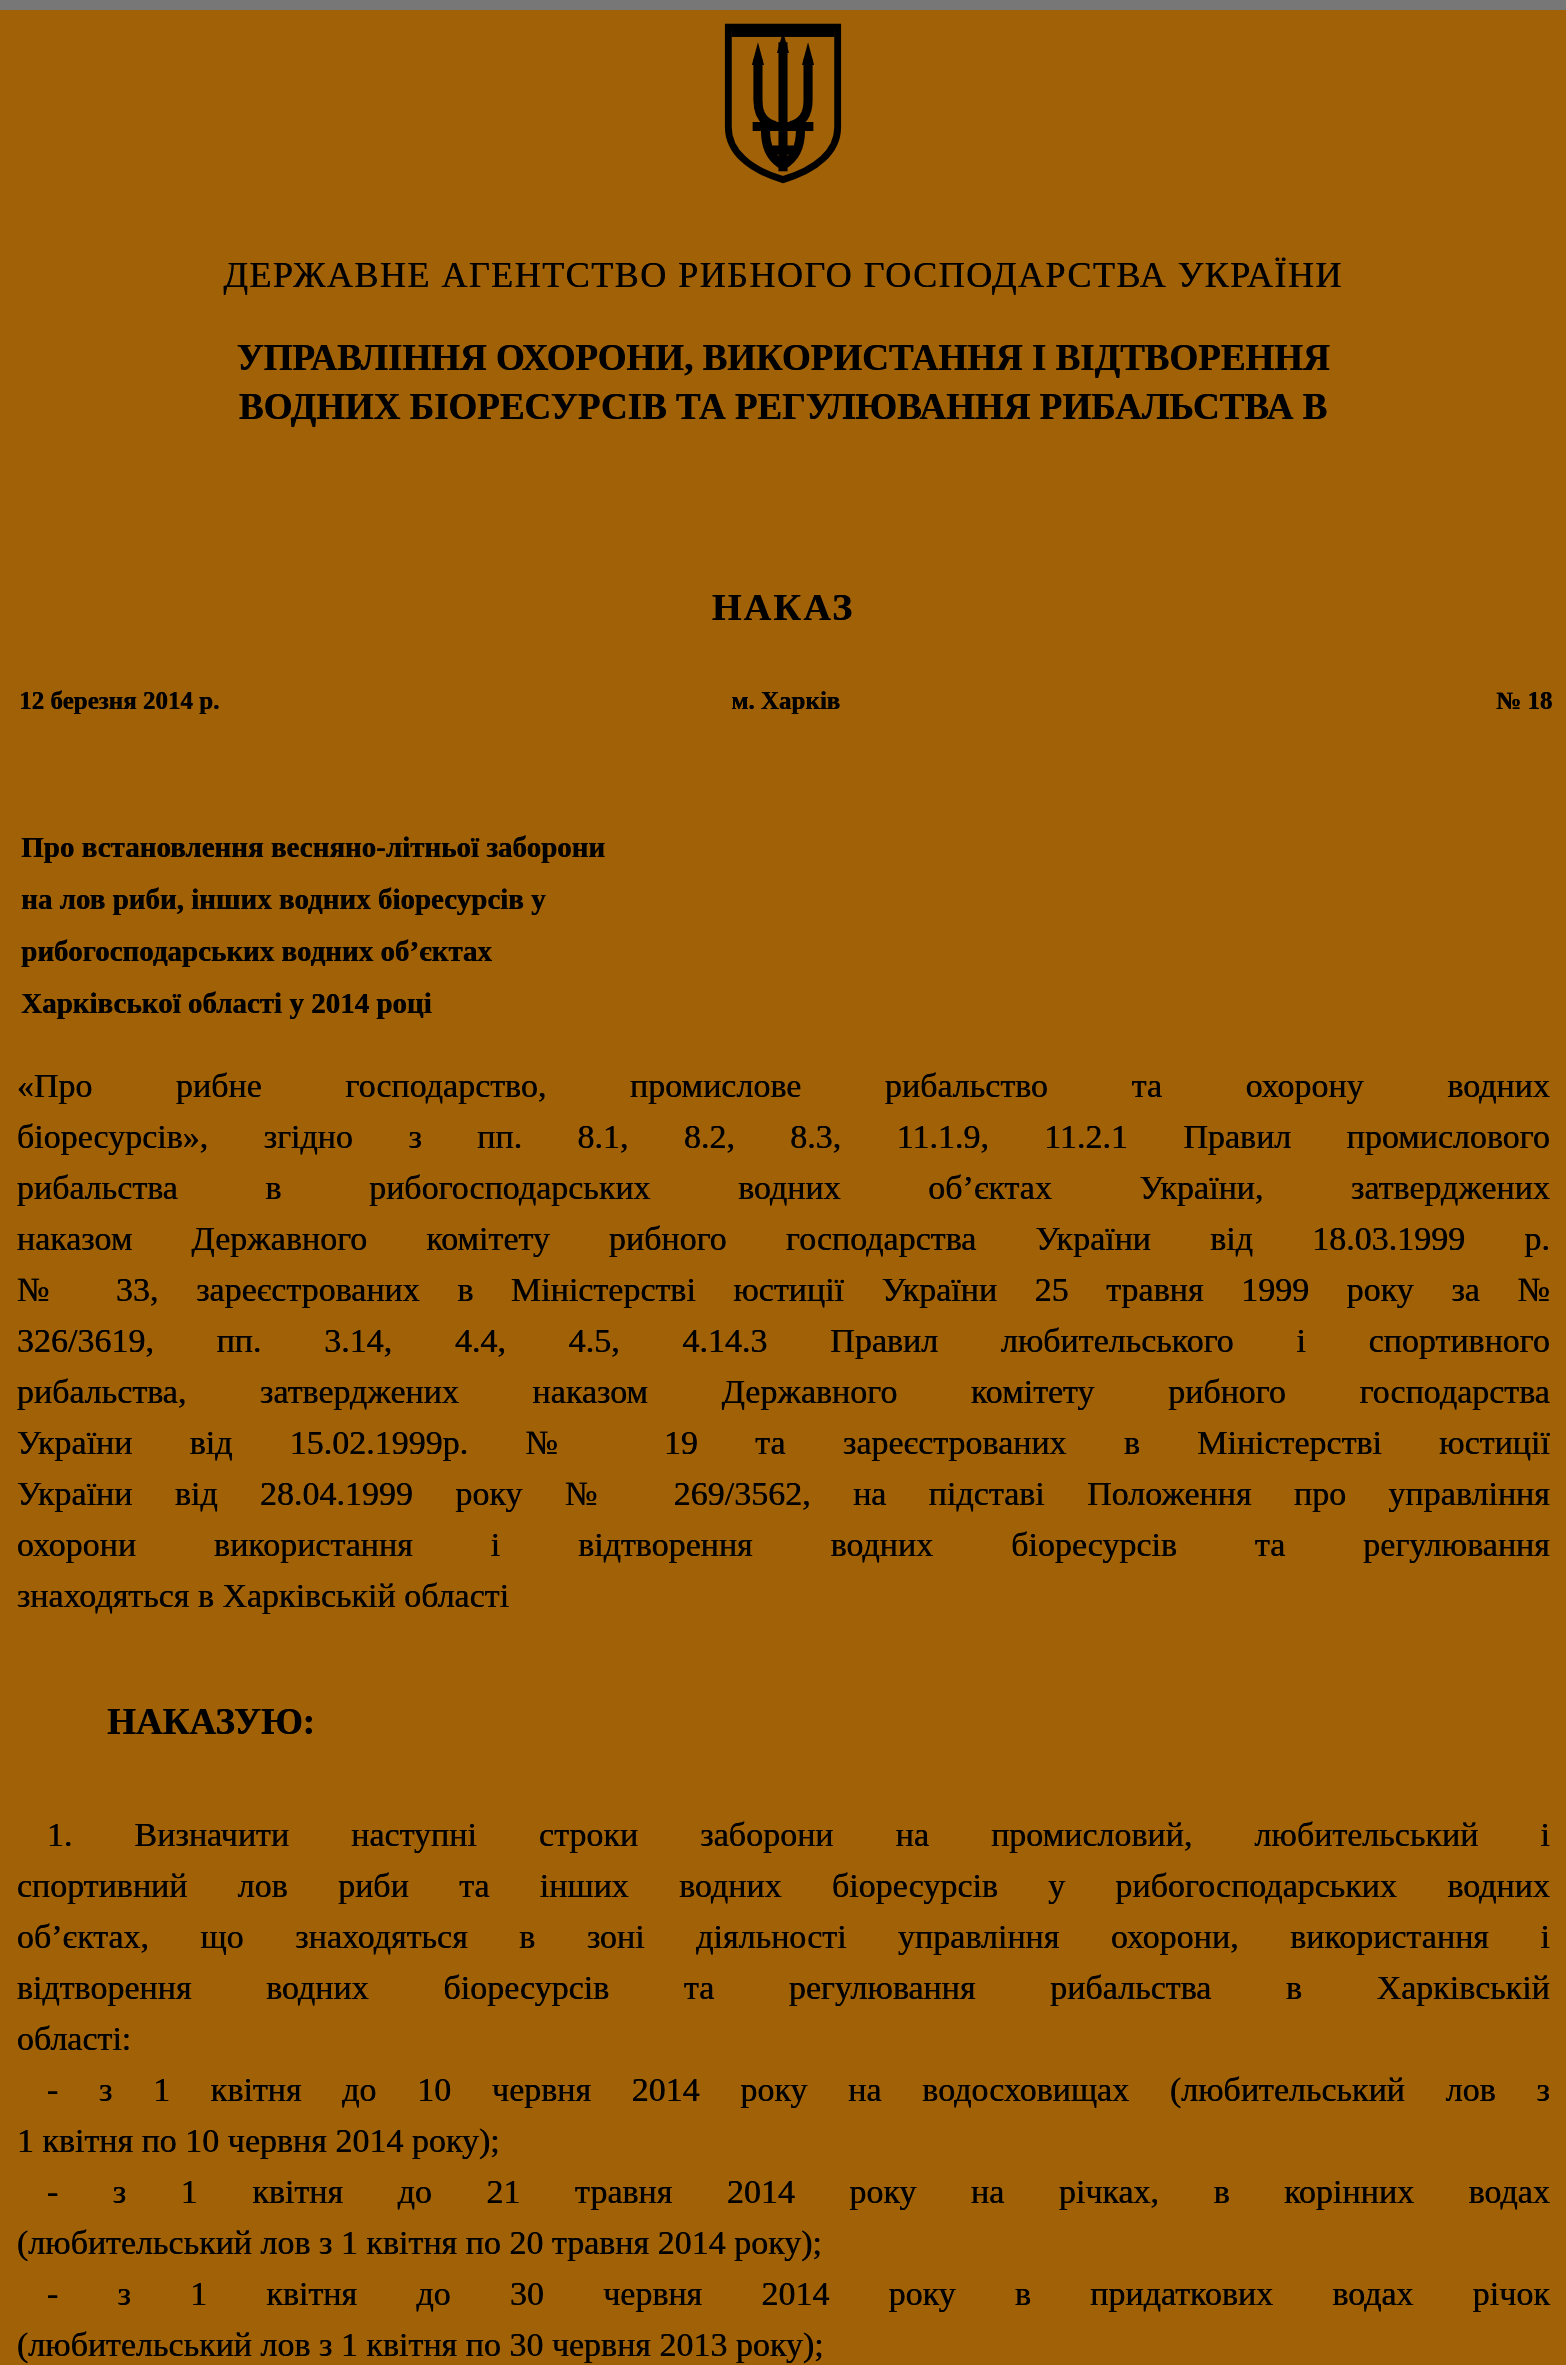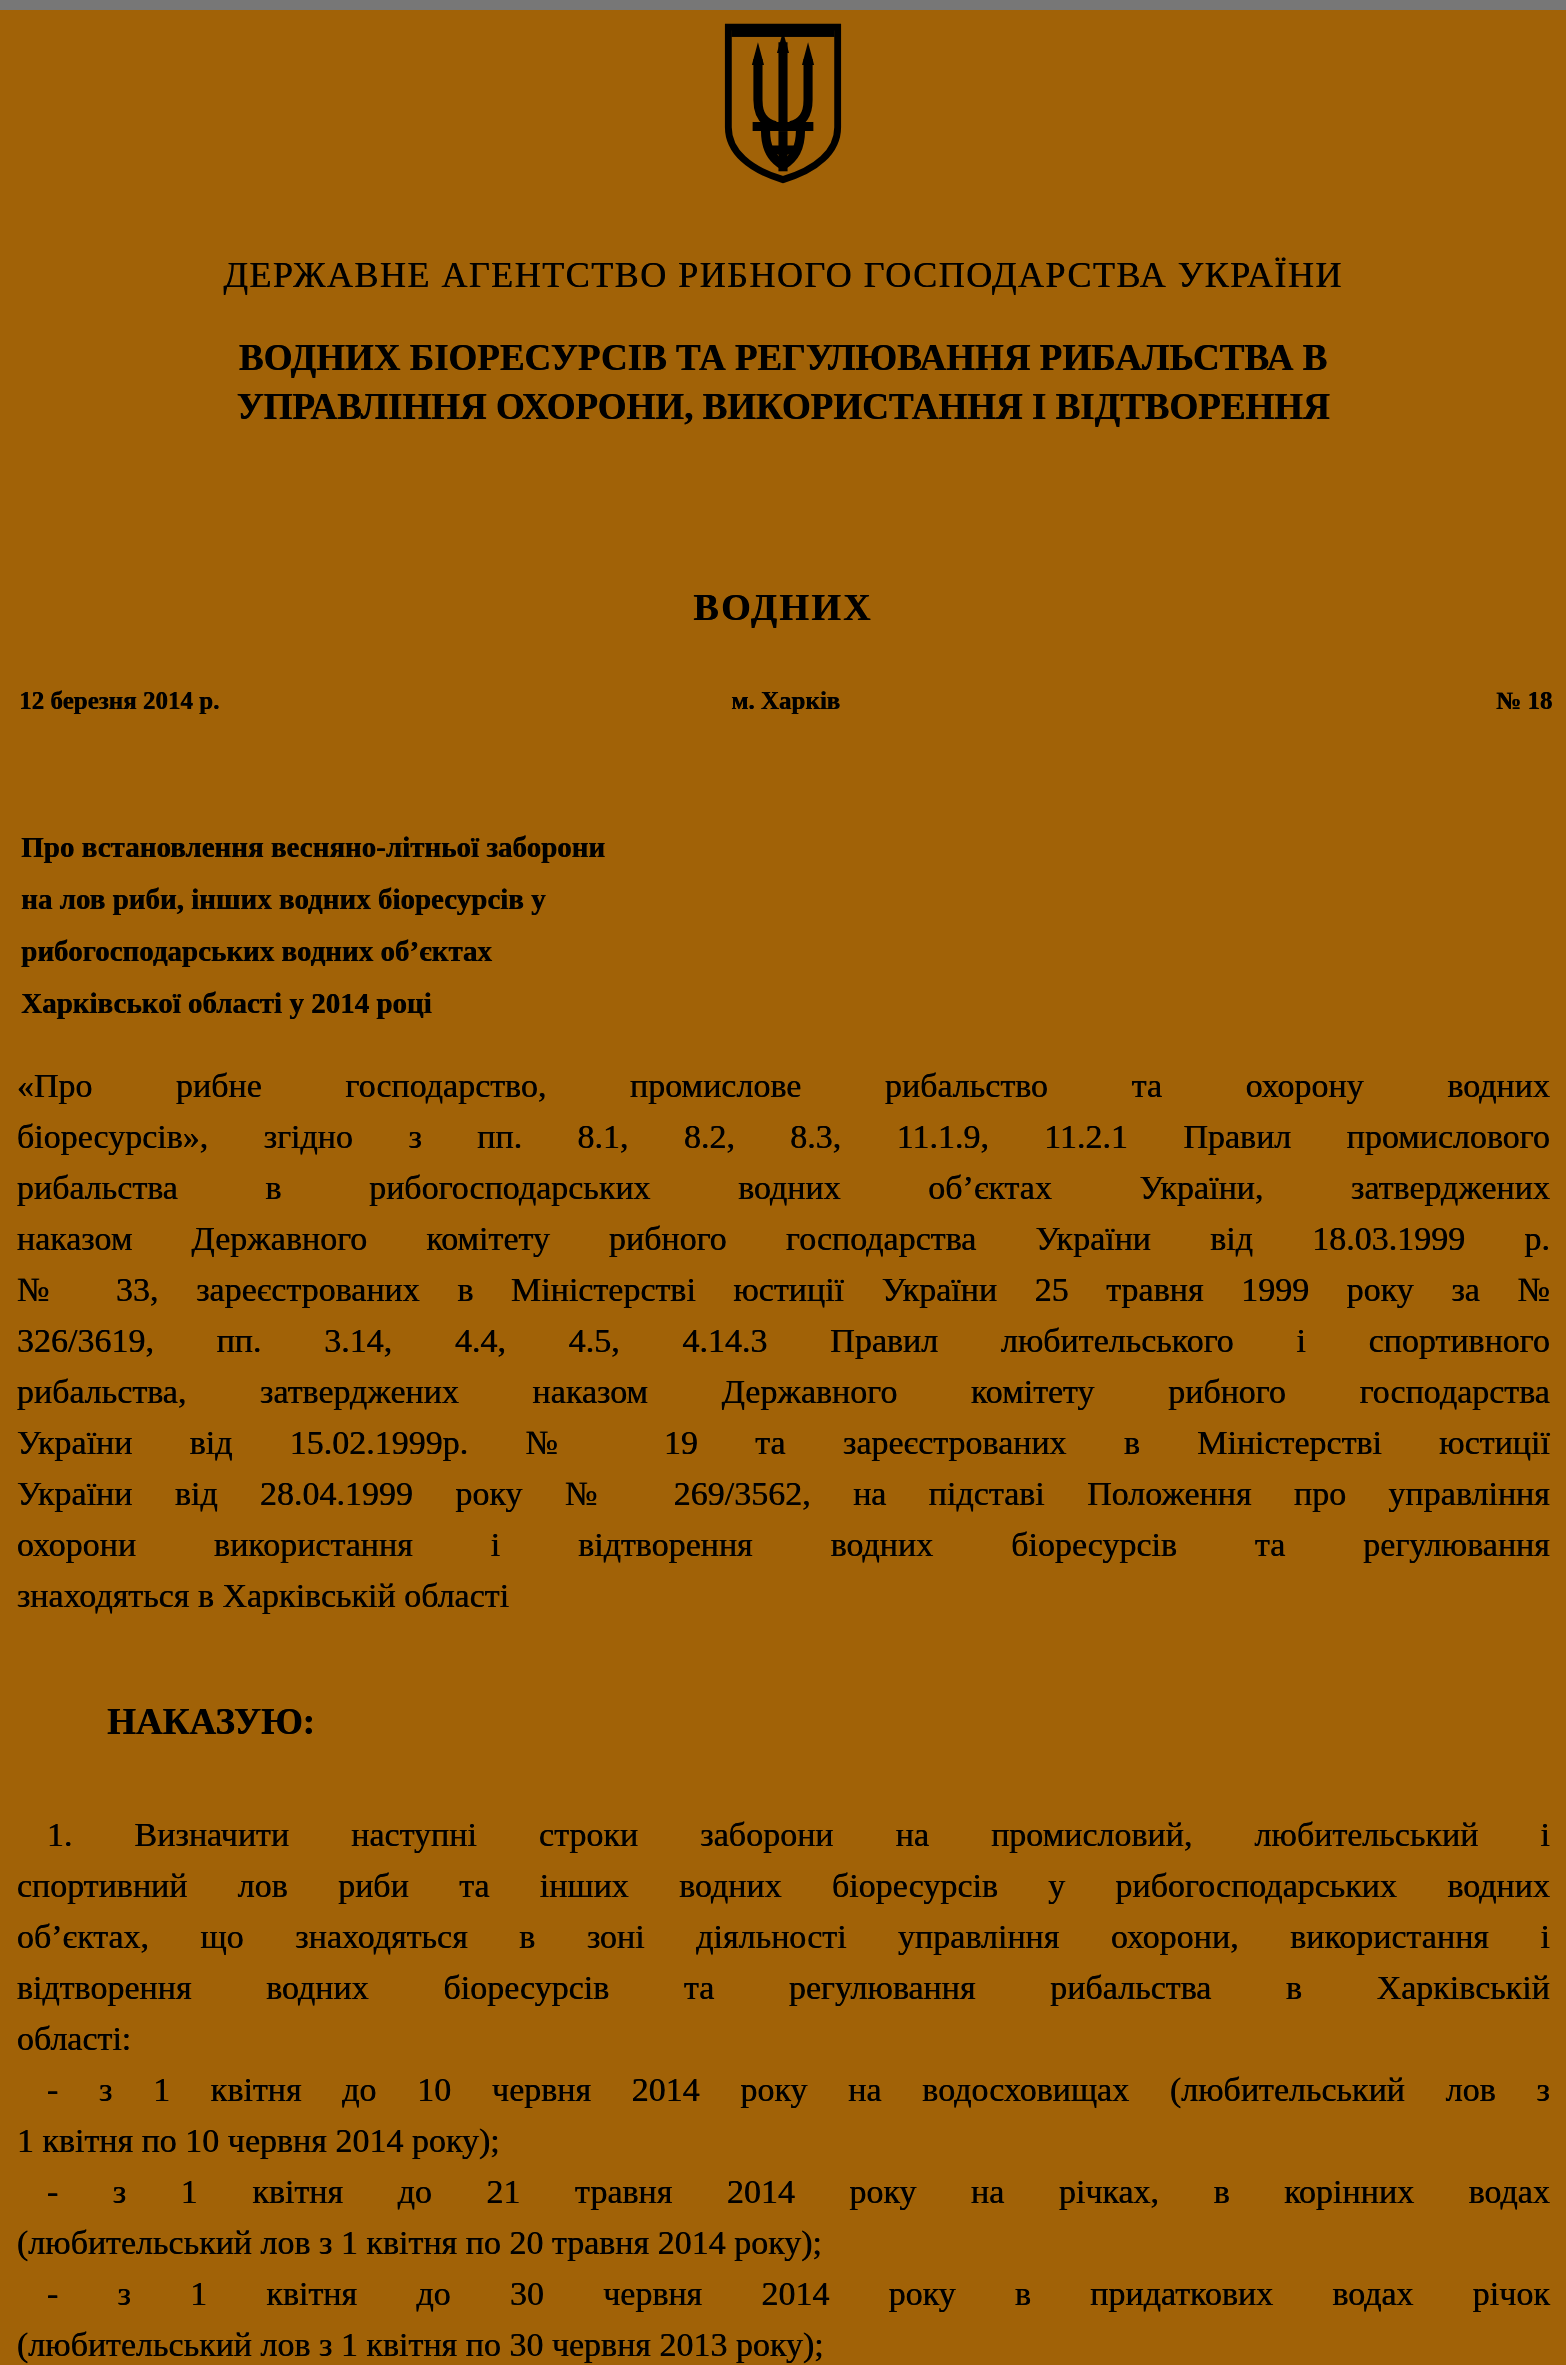--- a/index.html
+++ b/index.html
@@ -77,25 +77,25 @@
       </g>
       <polygon points="39,58 47,28 55,58" fill="#000"></polygon>
       <polygon points="105,58 113,28 121,58" fill="#000"></polygon>
       <polygon points="72,42 80,14 88,42" fill="#000"></polygon>
     </svg>
   </div>
 
   <div class="agency">ДЕРЖАВНЕ АГЕНТСТВО РИБНОГО ГОСПОДАРСТВА УКРАЇНИ</div>
 
   <div class="dept">
+    <div>УПРАВЛІННЯ ОХОРОНИ, ВИКОРИСТАННЯ І ВІДТВОРЕННЯ</div>
     <div>ВОДНИХ БІОРЕСУРСІВ ТА РЕГУЛЮВАННЯ РИБАЛЬСТВА В</div>
-    <div>УПРАВЛІННЯ ОХОРОНИ, ВИКОРИСТАННЯ І ВІДТВОРЕННЯ</div>
   </div>
 
-  <div class="doc-type">ВОДНИХ</div>
+  <div class="doc-type">НАКАЗ</div>
 
   <div class="daterow">
     <span class="date">12 березня 2014 р.</span>
     <span class="place">м. Харків</span>
     <span class="number">№ 18</span>
   </div>
 
   <div class="subject">
     <div>Про встановлення весняно-літньої заборони</div>
     <div>на лов риби, інших водних біоресурсів у</div>

